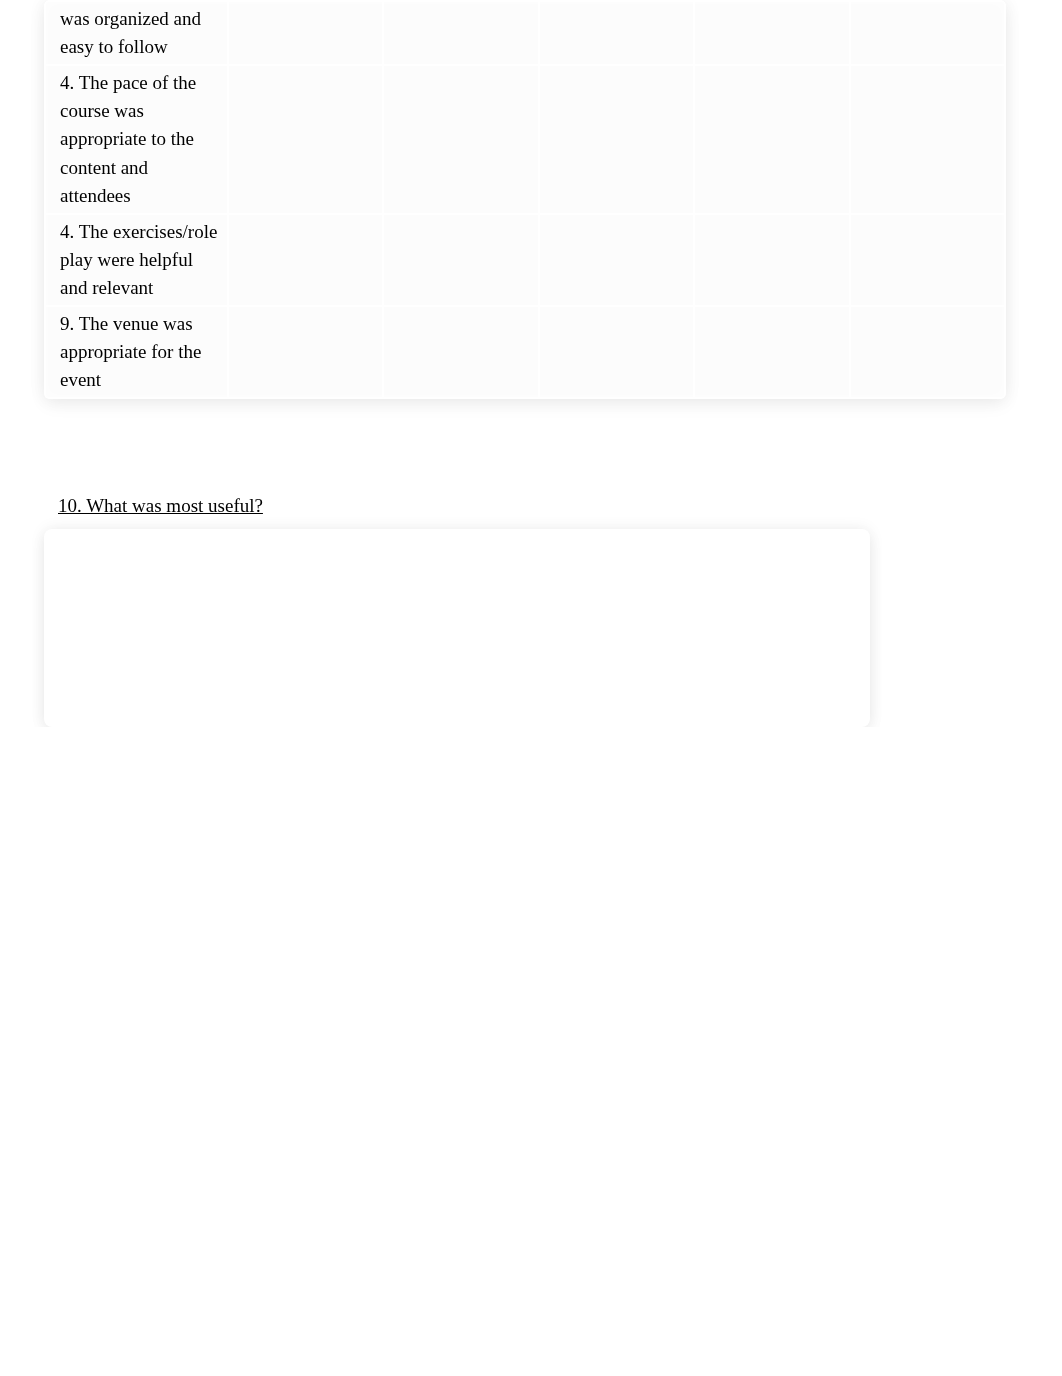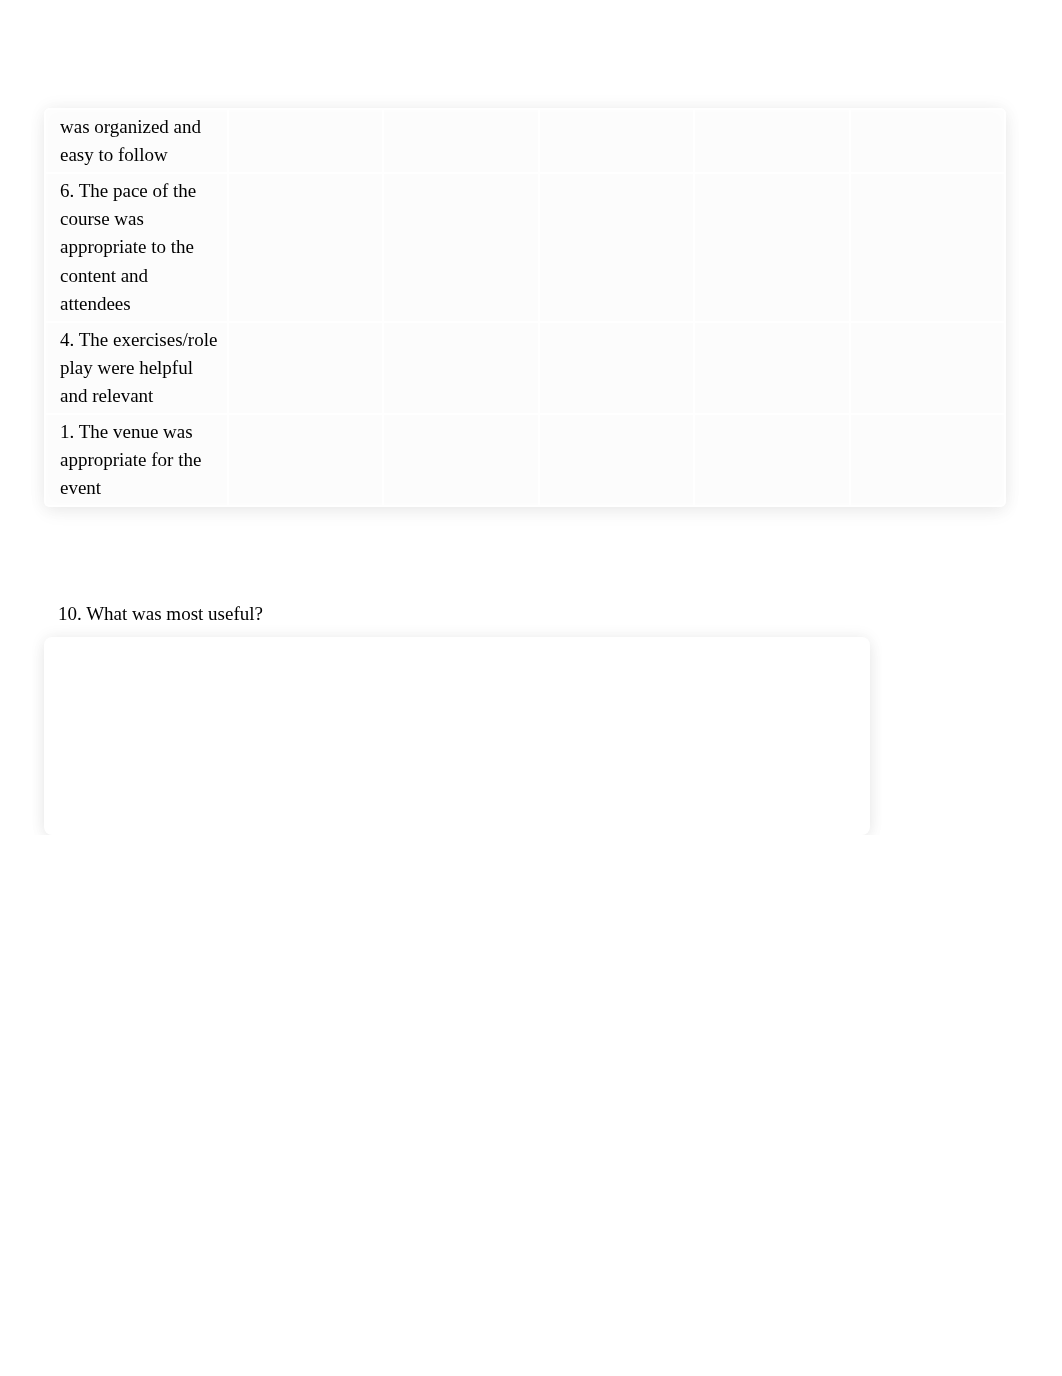--- a/index.html
+++ b/index.html
@@ -9,21 +9,20 @@
       color: #000;
       background: #fff;
       width: 1062px;
       padding: 0;
     }
     .page {
       padding: 0 56px 0 44px;
     }
     .grid-wrap {
       position: relative;
-      margin-top: 108px;
       border-radius: 6px;
       box-shadow: 0 0 18px rgba(0,0,0,0.06), 0 6px 18px rgba(0,0,0,0.05);
       background: #fff;
       overflow: hidden;
     }
     table {
       border-collapse: collapse;
       width: 100%;
       table-layout: fixed;
     }
@@ -51,20 +50,21 @@
       inset: 0;
       pointer-events: none;
       box-shadow: inset 0 0 14px rgba(255,255,255,0.9);
       border-radius: 6px;
     }
 
     .q-label {
       margin-top: 96px;
       margin-left: 14px;
       font-size: 19px;
+      text-decoration: underline;
     }
     .textarea-wrap {
       margin-top: 12px;
       margin-left: 0;
       width: 826px;
       height: 198px;
       border-radius: 8px;
       background: #fff;
       box-shadow: 0 0 16px rgba(0,0,0,0.07), 0 6px 16px rgba(0,0,0,0.05);
       padding: 10px;
@@ -90,37 +90,37 @@
       <tbody>
         <tr class="row-divider">
           <td class="label">was organized and easy to follow</td>
           <td class="opt"></td>
           <td class="opt"></td>
           <td class="opt"></td>
           <td class="opt"></td>
           <td class="opt"></td>
         </tr>
         <tr class="row-divider">
-          <td class="label">6. The pace of the course was appropriate to the content and attendees</td>
+          <td class="label">4. The pace of the course was appropriate to the content and attendees</td>
           <td class="opt"></td>
           <td class="opt"></td>
           <td class="opt"></td>
           <td class="opt"></td>
           <td class="opt"></td>
         </tr>
         <tr class="row-divider">
           <td class="label">4. The exercises/role play were helpful and relevant</td>
           <td class="opt"></td>
           <td class="opt"></td>
           <td class="opt"></td>
           <td class="opt"></td>
           <td class="opt"></td>
         </tr>
         <tr class="row-divider">
-          <td class="label">1. The venue was appropriate for the event</td>
+          <td class="label">9. The venue was appropriate for the event</td>
           <td class="opt"></td>
           <td class="opt"></td>
           <td class="opt"></td>
           <td class="opt"></td>
           <td class="opt"></td>
         </tr>
       </tbody>
     </table>
   </div>
 

